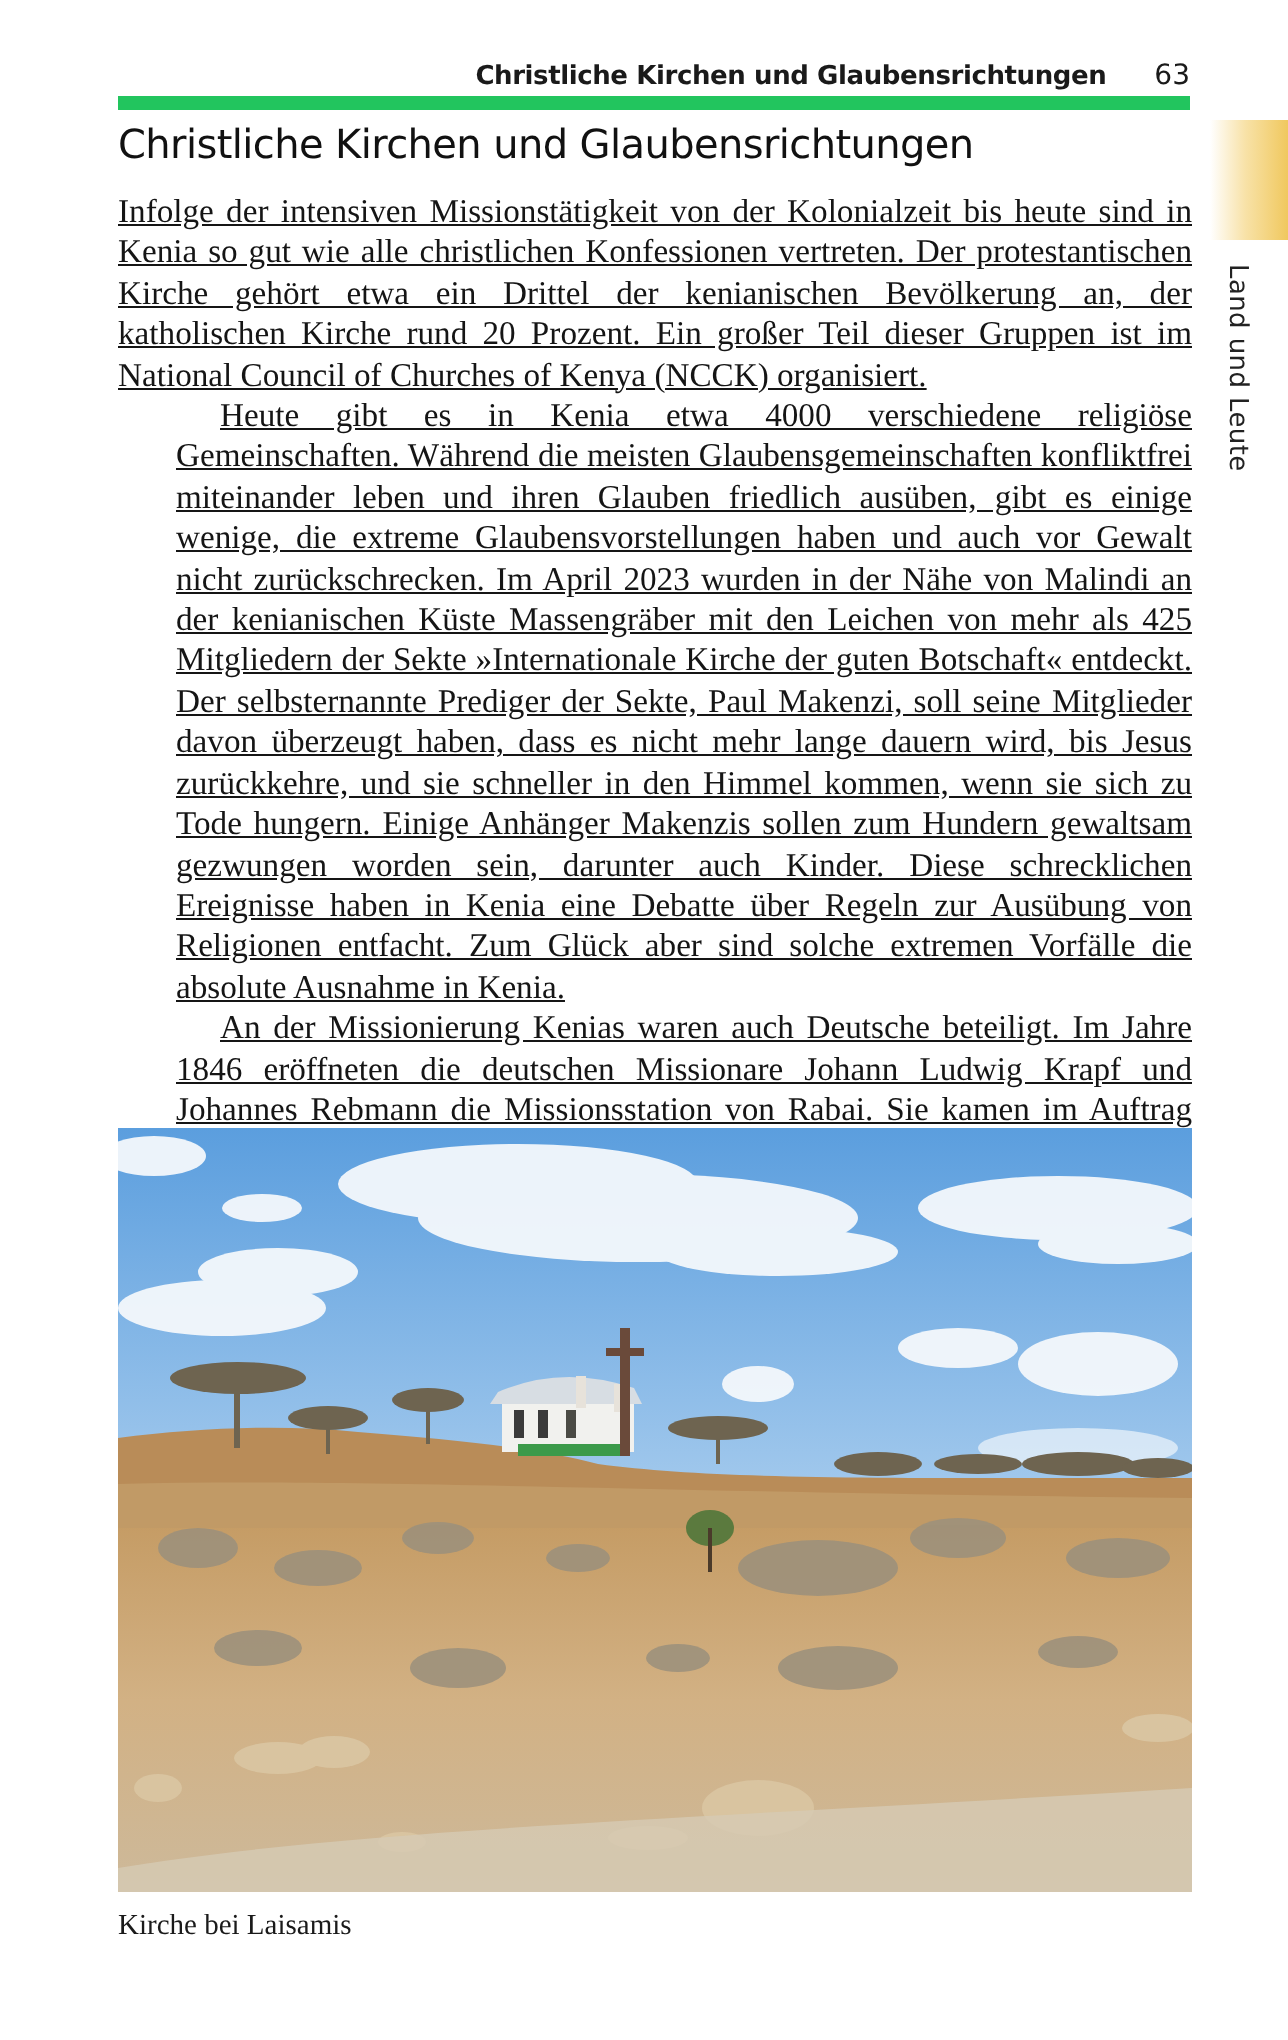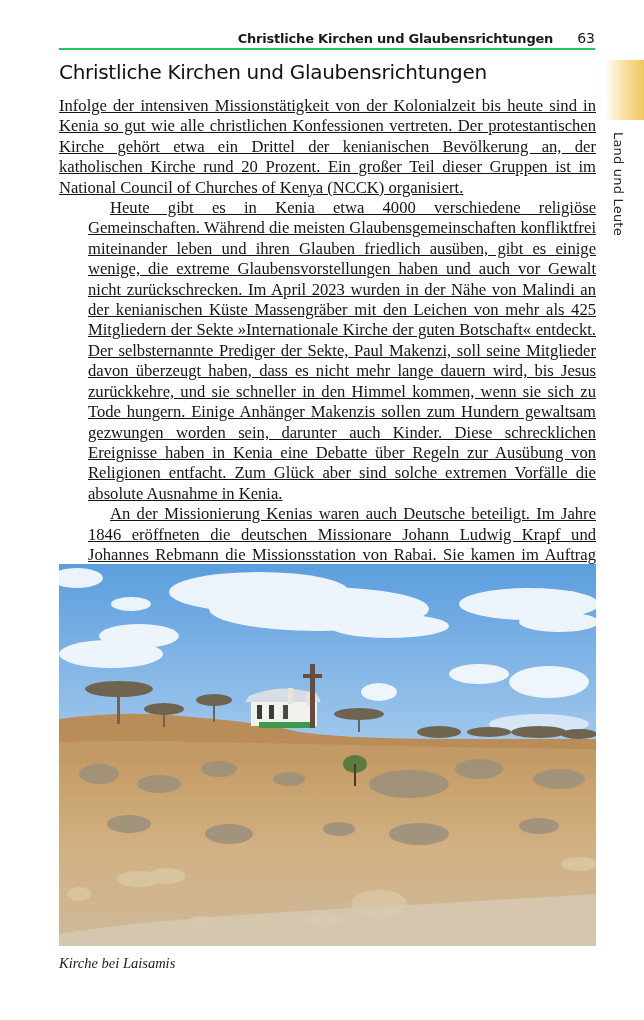--- a/index.html
+++ b/index.html
@@ -1,20 +1,20 @@
 <!DOCTYPE html>
 <html><head>
   <meta charset="utf-8">
   <style>
     html, body { margin: 0; padding: 0; background: #ffffff; }
     body { width: 644px; height: 1020px; position: relative; overflow: hidden; }
 
     .running-head {
       position: absolute; left: 59px; top: 30px; width: 536px; height: 18px;
-      border-bottom: 2px solid #22c55e;
+      border-bottom: 7px solid #22c55e;
       font-family: "DejaVu Sans", sans-serif; font-size: 13px; font-weight: bold;
       color: #1a1a1a; text-align: right; line-height: 16px;
     }
     .running-head .head-title { margin-right: 24px; letter-spacing: -0.2px; }
     .running-head .page-num { font-weight: normal; font-size: 14px; }
 
     .page-title {
       position: absolute; left: 59px; top: 60px;
       font-family: "DejaVu Sans", sans-serif; font-size: 20px; font-weight: normal;
       color: #111; letter-spacing: -0.3px; margin: 0;
@@ -40,21 +40,21 @@
     .body-text p.indent { text-indent: 22px; margin-left: 29px; }
 
     .photo {
       position: absolute; left: 59px; top: 564px; width: 537px; height: 382px;
       overflow: hidden; background: #6aa6e0;
     }
     .photo svg { display: block; }
 
     .caption {
       position: absolute; left: 59px; top: 955px;
-      font-family: "Liberation Serif", serif; font-style: italic; font-size: 14.5px;
+      font-family: "Liberation Serif", serif; font-size: 14.5px;
       color: #1a1a1a;
     }
   </style>
 </head>
 <body>
 
 <div class="running-head">
   <span class="head-title">Christliche Kirchen und Glaubensrichtungen</span><span class="page-num">63</span>
 </div>
 

